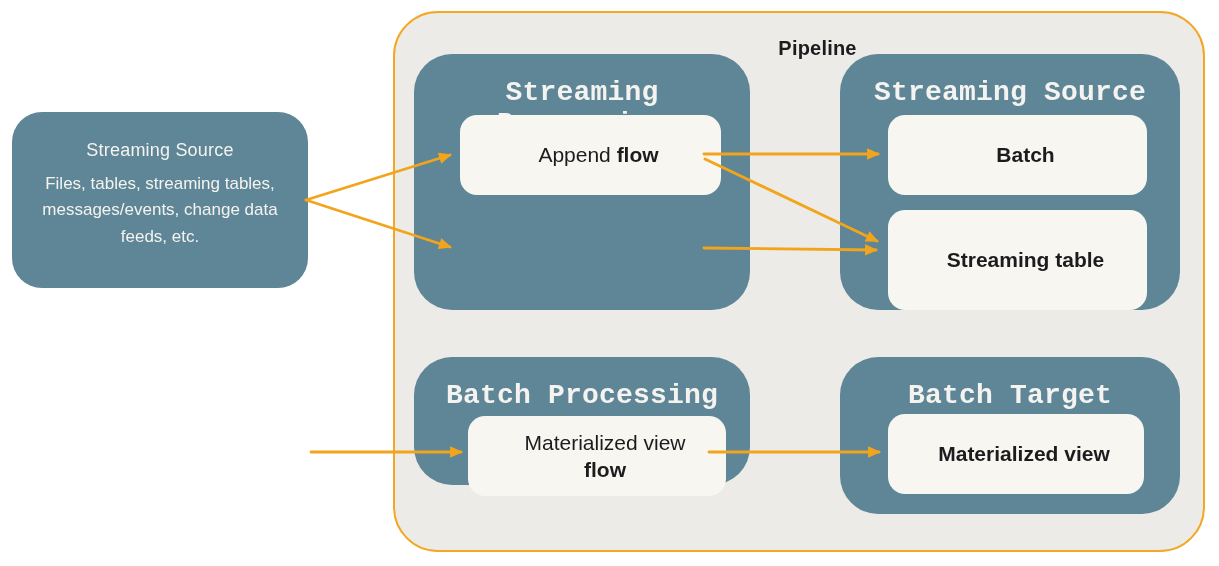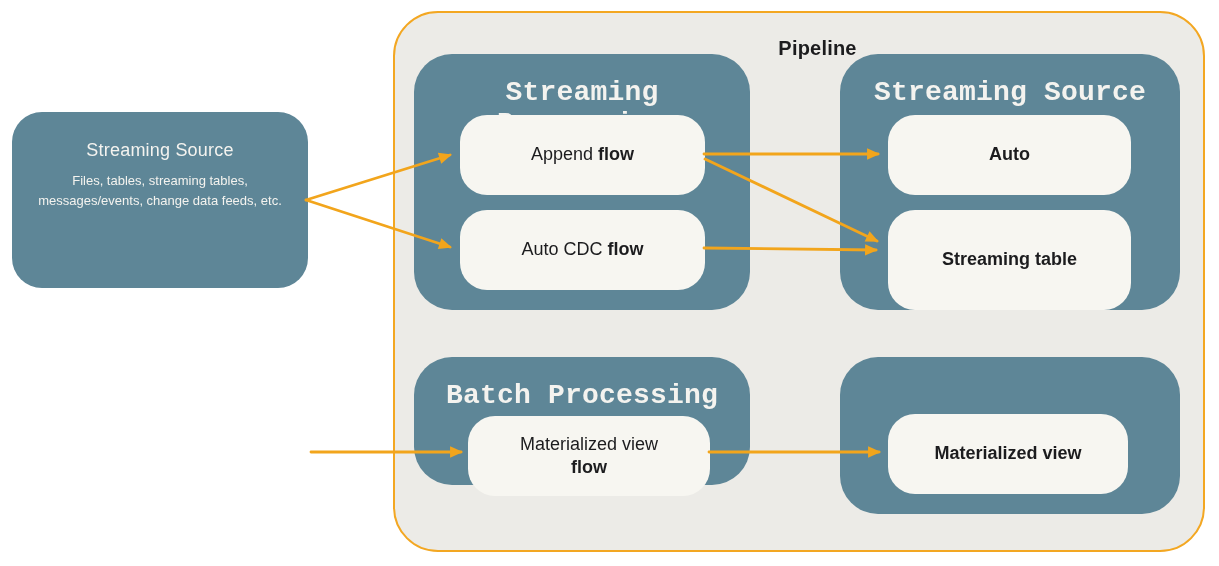--- a/index.html
+++ b/index.html
@@ -15,21 +15,21 @@
     color:var(--text_dark);
   }
   
   .src{
     position:absolute; background:var(--teal); border-radius:30px;
     color:var(--text_light); text-align:center; box-sizing:border-box;
   }
   .src-streaming{left:12px; top:112px; width:296px; height:176px;}
   .src-batch{left:12px; top:372px; width:296px; height:161px;}
   .src-title{font-weight:normal; font-size:18px; margin-top:28px; letter-spacing:.2px;}
-  .src-desc{font-size:13px; line-height:1.55; margin-top:10px;}
+  .src-desc{font-size:17px; line-height:1.55; margin-top:10px;}
   .src-streaming .src-desc{padding:0 20px;}
   .src-batch .src-desc{padding:0 38px;}
 
   
   .pipeline{
     position:absolute; left:393px; top:11px; width:812px; height:541px;
     background:var(--pipeline_bg); border:2px solid var(--pipeline_border);
     border-radius:45px; box-sizing:border-box;
   }
   .pipeline-title{
@@ -43,23 +43,23 @@
   .g-st{left:445px; top:41px;  width:340px; height:256px;}
   .g-bp{left:19px;  top:344px; width:336px; height:128px;}
   .g-bt{left:445px; top:344px; width:340px; height:157px;}
   .group-title{
     text-align:center; color:var(--text_light); font-weight:bold;
     font-size:28px; margin-top:23px; letter-spacing:.2px;font-family:Liberation Mono, monospace;
   }
 
   
   .card{
-    position:absolute; background:var(--card_bg); border-radius:27px;
+    position:absolute; background:var(--card_bg); border-radius:17px;
     display:flex; align-items:center; justify-content:center;
-    font-size:18px; color:var(--text_dark); text-align:center; line-height:1.3;
+    font-size:21px; color:var(--text_dark); text-align:center; line-height:1.3;padding-left:16px;
   }
   .card .t{white-space:pre;}
   .card .b{font-weight:bold; white-space:pre;}
   .stacked .lbl .b{display:block;}
   .c-append {left:46px; top:61px;  width:245px; height:80px;}
   .c-cdc    {left:46px; top:156px; width:245px; height:80px;}
   .c-sink   {left:48px; top:61px;  width:243px; height:80px;}
   .c-stable {left:48px; top:156px; width:243px; height:100px;}
   .c-mvf    {left:54px; top:59px;  width:242px; height:80px;}
   .c-mv     {left:48px; top:57px;  width:240px; height:80px;}
@@ -84,43 +84,41 @@
 
 
   <div class="pipeline">
     <div class="pipeline-title">Pipeline</div>
 
     <div class="group g-sp">
       <div class="group-title">Streaming Processing</div>
       <div class="card c-append">
         <span class="lbl"><span class="t">Append </span><span class="b">flow</span></span>
       </div>
-      <div class="card c-cdc">
-        <span class="lbl"><span class="t">Auto CDC </span><span class="b">flow</span></span>
-      </div>
     </div>
 
     <div class="group g-st">
       <div class="group-title">Streaming Source</div>
       <div class="card c-sink">
-        <span class="lbl"><span class="b">Auto</span></span>
+        <span class="lbl"><span class="b">Batch</span></span>
       </div>
       <div class="card c-stable">
         <span class="lbl"><span class="b">Streaming table</span></span>
       </div>
     </div>
 
     <div class="group g-bp">
       <div class="group-title">Batch Processing</div>
       <div class="card c-mvf stacked">
         <span class="lbl"><span class="t">Materialized view</span><span class="b">flow</span></span>
       </div>
     </div>
 
     <div class="group g-bt">
+      <div class="group-title">Batch Target</div>
       <div class="card c-mv">
         <span class="lbl"><span class="b">Materialized view</span></span>
       </div>
     </div>
   </div>
 
   <svg class="arrows" viewBox="0 0 1219 566" xmlns="http://www.w3.org/2000/svg" aria-hidden="true">
     <defs>
       <marker id="ah" viewBox="0 0 10 10" refX="8.5" refY="5" markerWidth="5.6" markerHeight="4.6" orient="auto">
         <path class="ah" d="M0,0.6 L10,5 L0,9.4 z"></path>

